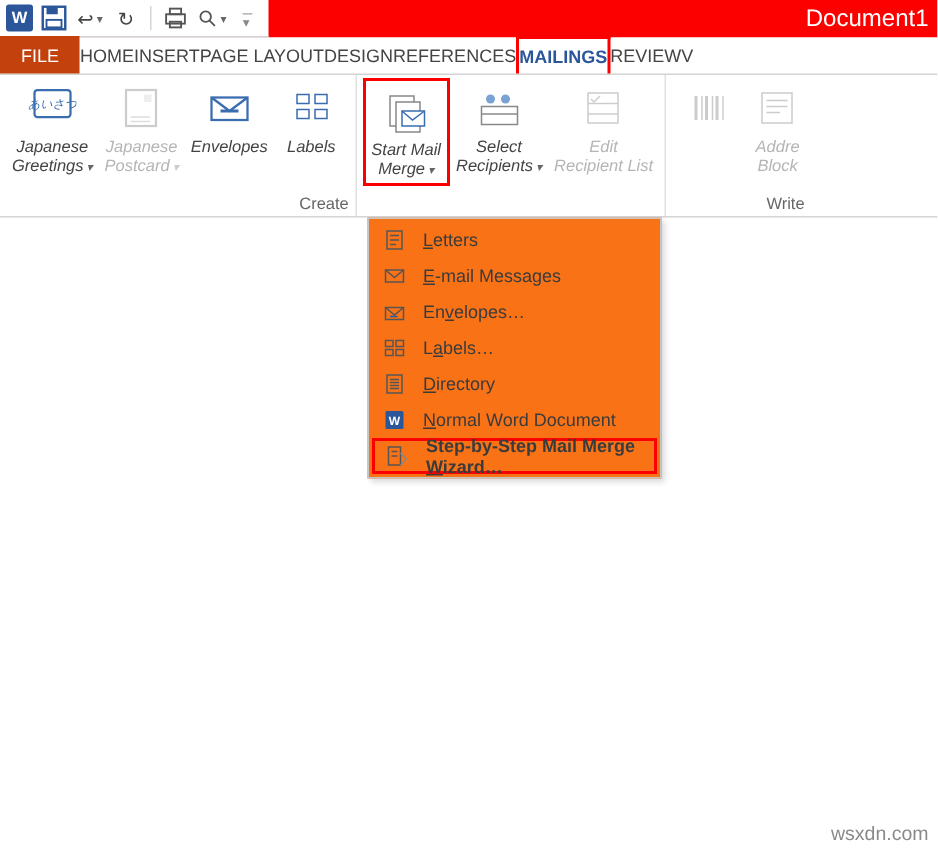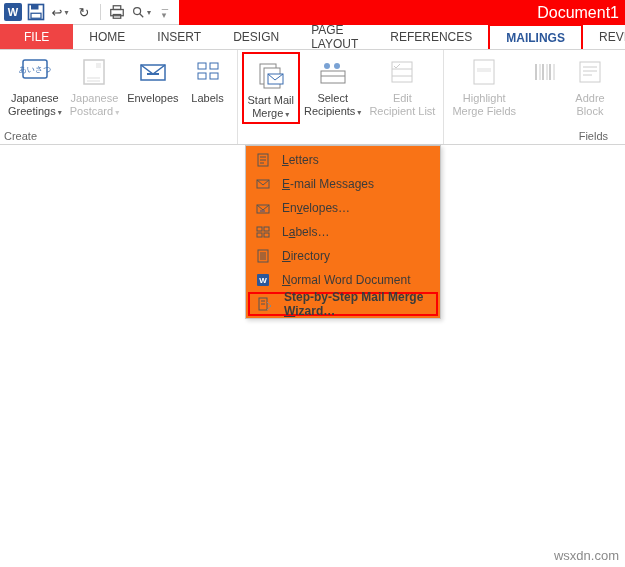--- a/index.html
+++ b/index.html
@@ -9,30 +9,30 @@
   .titlebar { display:flex; align-items:stretch; height:25px; background:#fc0000; }
   .qat { background:#fff; display:flex; align-items:center; padding:0 4px; gap:4px; border-bottom:1px solid #d4d4d4;}
   .qat-app-icon { width:18px; height:18px; background:#2b579a; color:#fff; font-size:11px; font-weight:bold; display:flex; align-items:center; justify-content:center; border-radius:2px;}
   .qat-btn { width:20px; height:20px; display:flex; align-items:center; justify-content:center; color:#444; font-size:13px; }
   .qat-sep { width:1px; height:16px; background:#d4d4d4; margin:0 2px;}
   .title-spacer { flex:1; }
   .doc-title { color:#fff; font-size:16px; padding:4px 6px 0 0; }
   
   
   .tabs { display:flex; align-items:flex-end; height:25px; background:#fff; border-bottom:1px solid #d4d4d4; font-size:12px;}
-  .tab { padding:4px 16px; color:#444; text-transform:uppercase; cursor:pointer; height:25px; display:flex; align-items:center;}
-  .tab-file { background:#ef4444; color:#fff; padding:4px 24px; }
+  .tab { padding:4px 0; color:#444; text-transform:uppercase; cursor:pointer; height:25px; display:flex; align-items:center;}
+  .tab-file { background:#c2410c; color:#fff; padding:4px 14px; }
   .tab-active { color:#2b579a; border:2px solid #fc0000; border-bottom:none; position:relative;font-weight:bold; }
   
   
   .ribbon { display:flex; background:#fff; border-bottom:1px solid #d4d4d4; height:95px; font-size:11px; color:#444; position:relative;}
   .group { display:flex; flex-direction:column; border-right:1px solid #e1e1e1; padding:2px 4px 0 4px;}
   .group-body { display:flex; flex:1; align-items:flex-start; }
-  .group-label { text-align:left; color:#666; font-size:11px; padding-bottom:2px; }
-  .btn-large { display:flex; flex-direction:column; align-items:center; justify-content:flex-start; padding:2px 4px; text-align:center; line-height:1.2; min-width:50px; cursor:pointer;}
+  .group-label { text-align:right; color:#666; font-size:11px; padding-bottom:2px; }
+  .btn-large { display:flex; flex-direction:column; align-items:center; justify-content:flex-start; padding:2px 4px; text-align:center; line-height:1.2; min-width:50px; cursor:pointer;font-style:italic;}
   .btn-large.disabled { color:#b5b5b5; }
   .btn-icon-lg { width:32px; height:32px; margin:2px 0 4px 0; display:flex; align-items:center; justify-content:center;}
   .btn-icon-lg svg { width:100%; height:100%; }
   .drop-arrow { font-size:8px; margin-left:2px; color:#666;}
   .btn-large.disabled .drop-arrow{color:#ccc;}
   .highlighted { border:2px solid #fc0000;justify-content:space-between; }
   
   
   .menu { position:absolute; left:245px; top:145px; width:196px; background:#f97316; border:1px solid #c6c6c6; box-shadow:2px 2px 4px rgba(0,0,0,0.15); font-size:12px; padding:2px; color:#3b3b3b;}
   .menu-item { display:flex; align-items:center; height:24px; padding:0 6px; cursor:pointer; gap:10px;}
@@ -79,22 +79,22 @@
       </div>
   </div>
   <div class="title-spacer"></div>
   <div class="doc-title">Document1</div>
 </div>
 
 <div class="tabs">
   <div class="tab tab-file">FILE</div>
   <div class="tab">HOME</div>
   <div class="tab">INSERT</div>
+  <div class="tab">PAGE LAYOUT</div>
   <div class="tab">DESIGN</div>
-  <div class="tab">PAGE LAYOUT</div>
   <div class="tab">REFERENCES</div>
   <div class="tab tab-active">MAILINGS</div>
   <div class="tab">REVIEW</div>
   <div class="tab truncated" style="padding-right:0;">V</div>
 </div>
 
 <div class="ribbon">
 
   <div class="group" style="flex-direction:column;">
     <div class="group-body">
@@ -177,29 +177,20 @@
             </svg>
         </div>
         <span>Edit<br>Recipient List</span>
       </div>
     </div>
     <div class="group-label">&nbsp;</div>
   </div>
 
   <div class="group" style="border-right:none;">
     <div class="group-body">
-      <div class="btn-large disabled">
-        <div class="btn-icon-lg">
-          <svg viewBox="0 0 32 32">
-              <rect x="6" y="4" width="20" height="24" fill="none" stroke="#ccc"></rect>
-              <rect x="9" y="12" width="14" height="4" fill="#eee"></rect>
-            </svg>
-        </div>
-        <span>Highlight<br>Merge Fields</span>
-      </div>
       <div class="btn-large disabled">
         <div class="btn-icon-lg">
           <svg viewBox="0 0 32 32">
               <line x1="7" y1="8" x2="7" y2="24" stroke="#ccc" stroke-width="2"></line>
               <line x1="11" y1="8" x2="11" y2="24" stroke="#ccc"></line>
               <line x1="14" y1="8" x2="14" y2="24" stroke="#ccc" stroke-width="2"></line>
               <line x1="18" y1="8" x2="18" y2="24" stroke="#ccc"></line>
               <line x1="21" y1="8" x2="21" y2="24" stroke="#ccc" stroke-width="2"></line>
               <line x1="25" y1="8" x2="25" y2="24" stroke="#ccc"></line>
             </svg>
@@ -210,21 +201,21 @@
           <svg viewBox="0 0 32 32">
               <rect x="6" y="6" width="20" height="20" fill="none" stroke="#ccc"></rect>
               <line x1="9" y1="11" x2="23" y2="11" stroke="#ccc"></line>
               <line x1="9" y1="15" x2="23" y2="15" stroke="#ccc"></line>
               <line x1="9" y1="19" x2="18" y2="19" stroke="#ccc"></line>
             </svg>
         </div>
         <span>Addre<br>Block</span>
       </div>
     </div>
-    <div class="group-label" style="text-align:right;padding-right:2px;">Fields</div>
+    <div class="group-label" style="text-align:right;padding-right:2px;">Write</div>
   </div>
 </div>
 
 <div class="menu">
   <div class="menu-item">
     <span class="menu-icon">
         <svg viewBox="0 0 16 16">
           <rect x="3" y="2" width="10" height="12" fill="none" stroke="#555"></rect>
           <line x1="5" y1="5" x2="11" y2="5" stroke="#555"></line>
           <line x1="5" y1="8" x2="11" y2="8" stroke="#555"></line>

